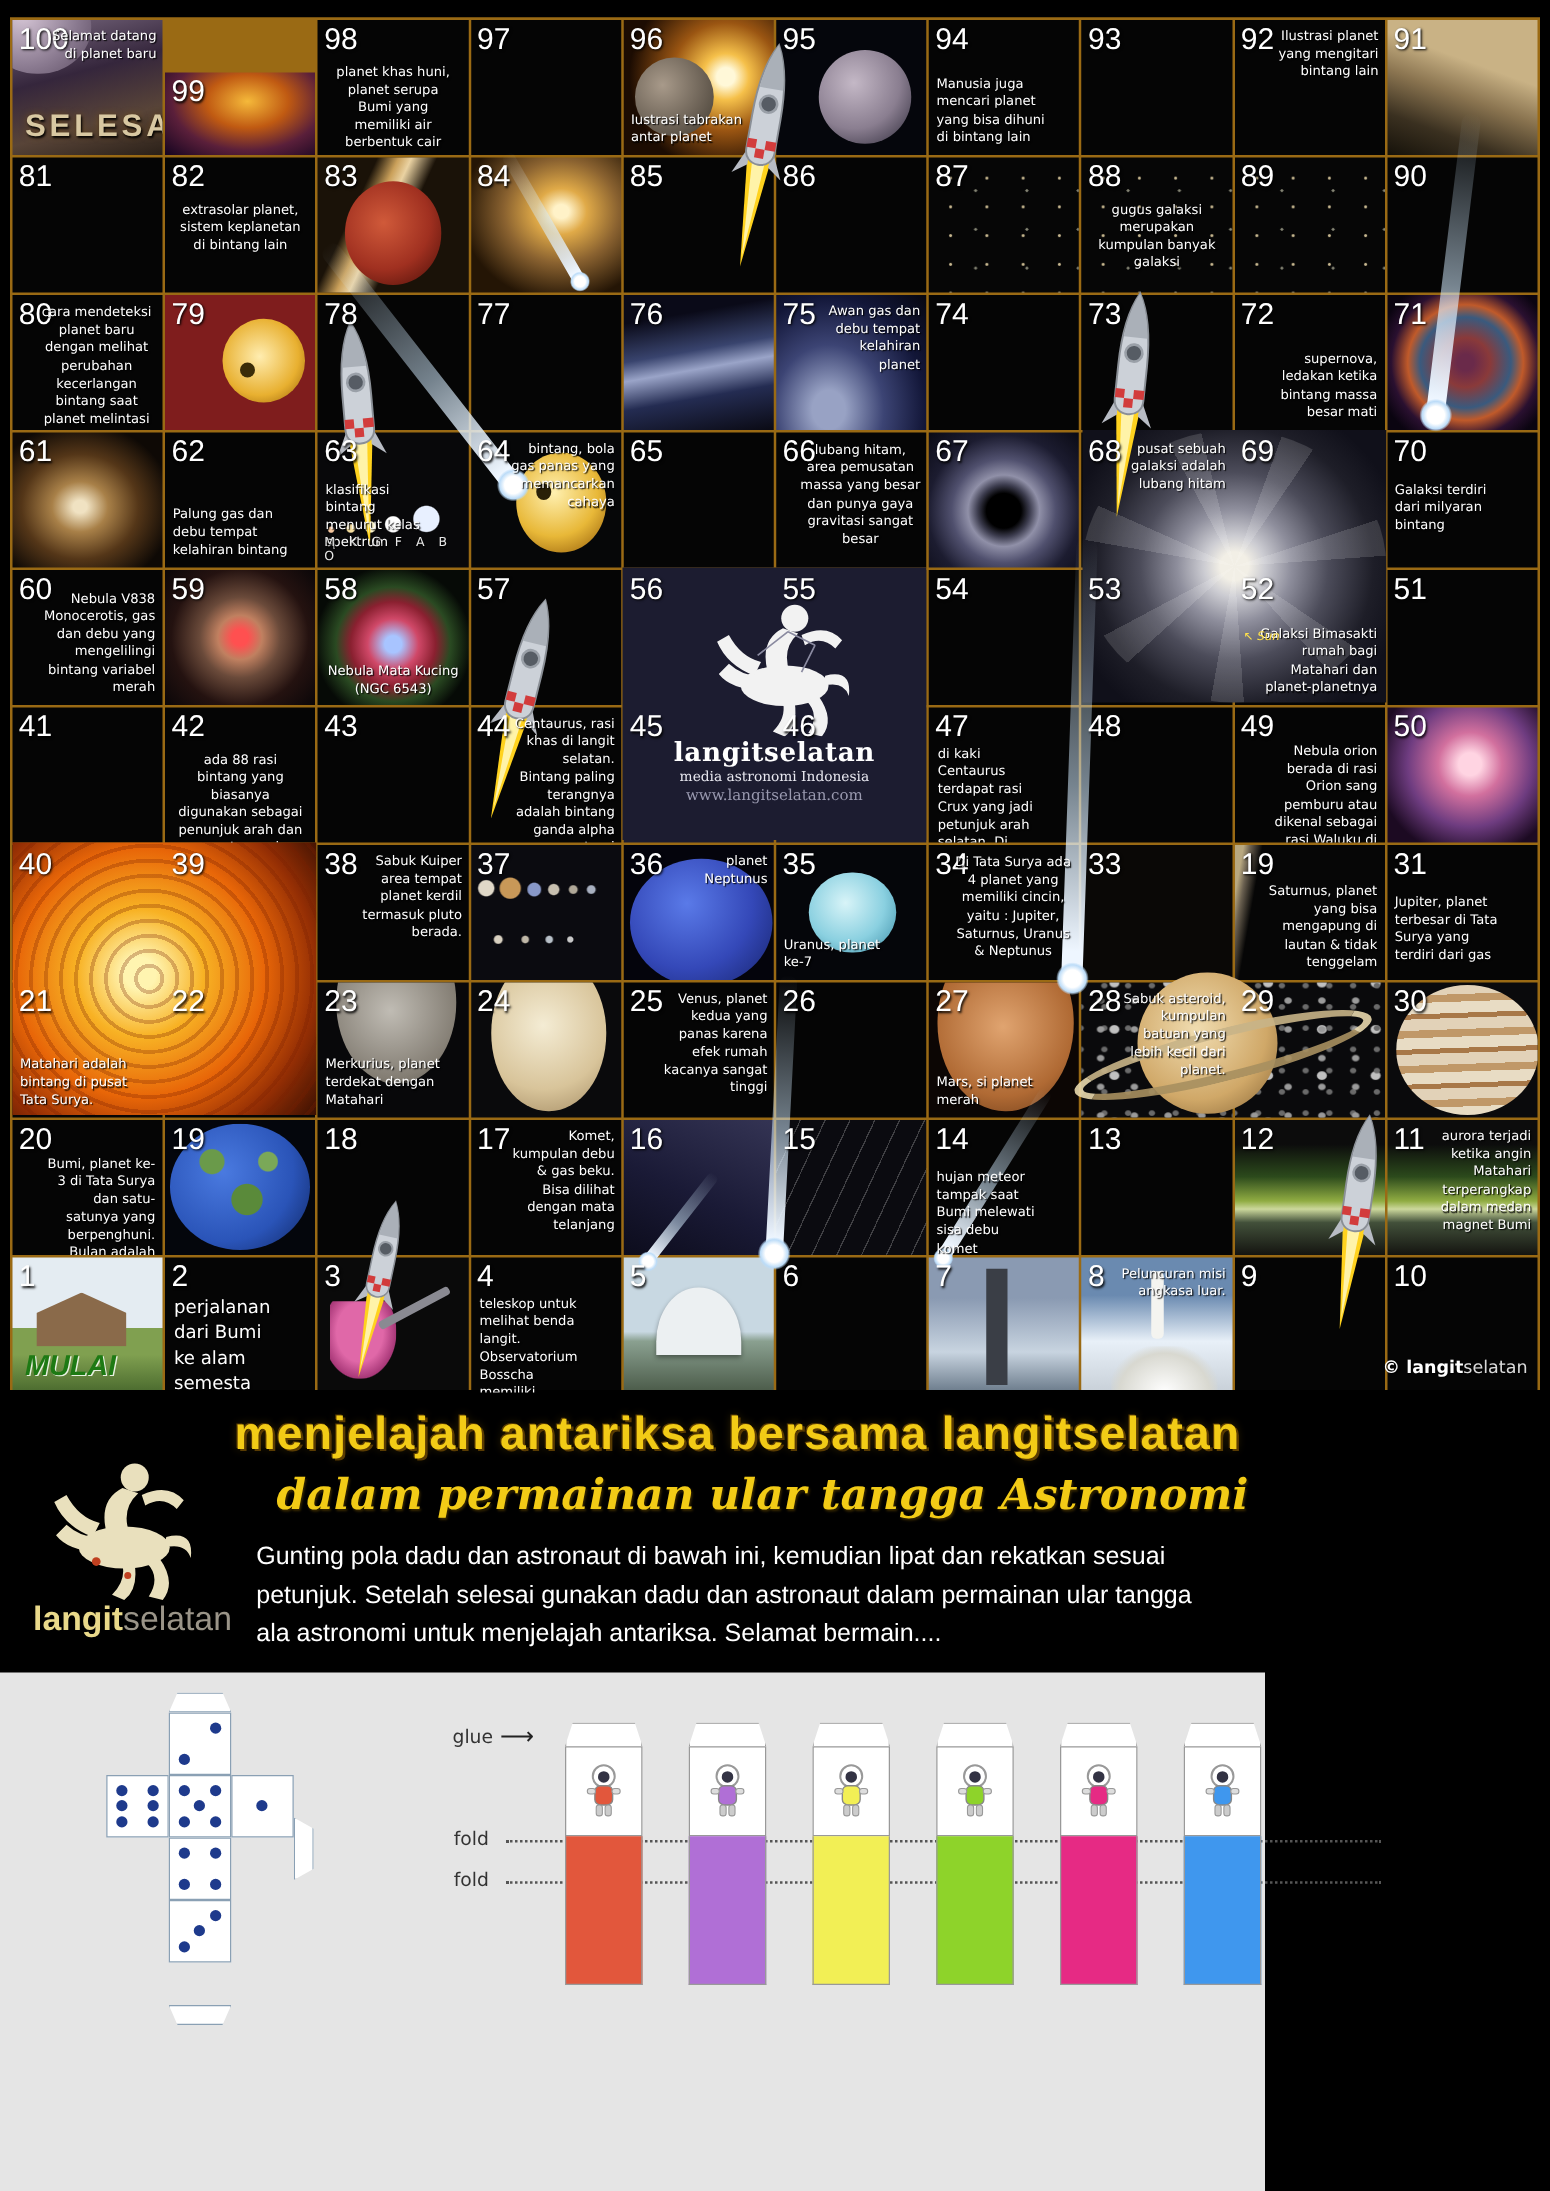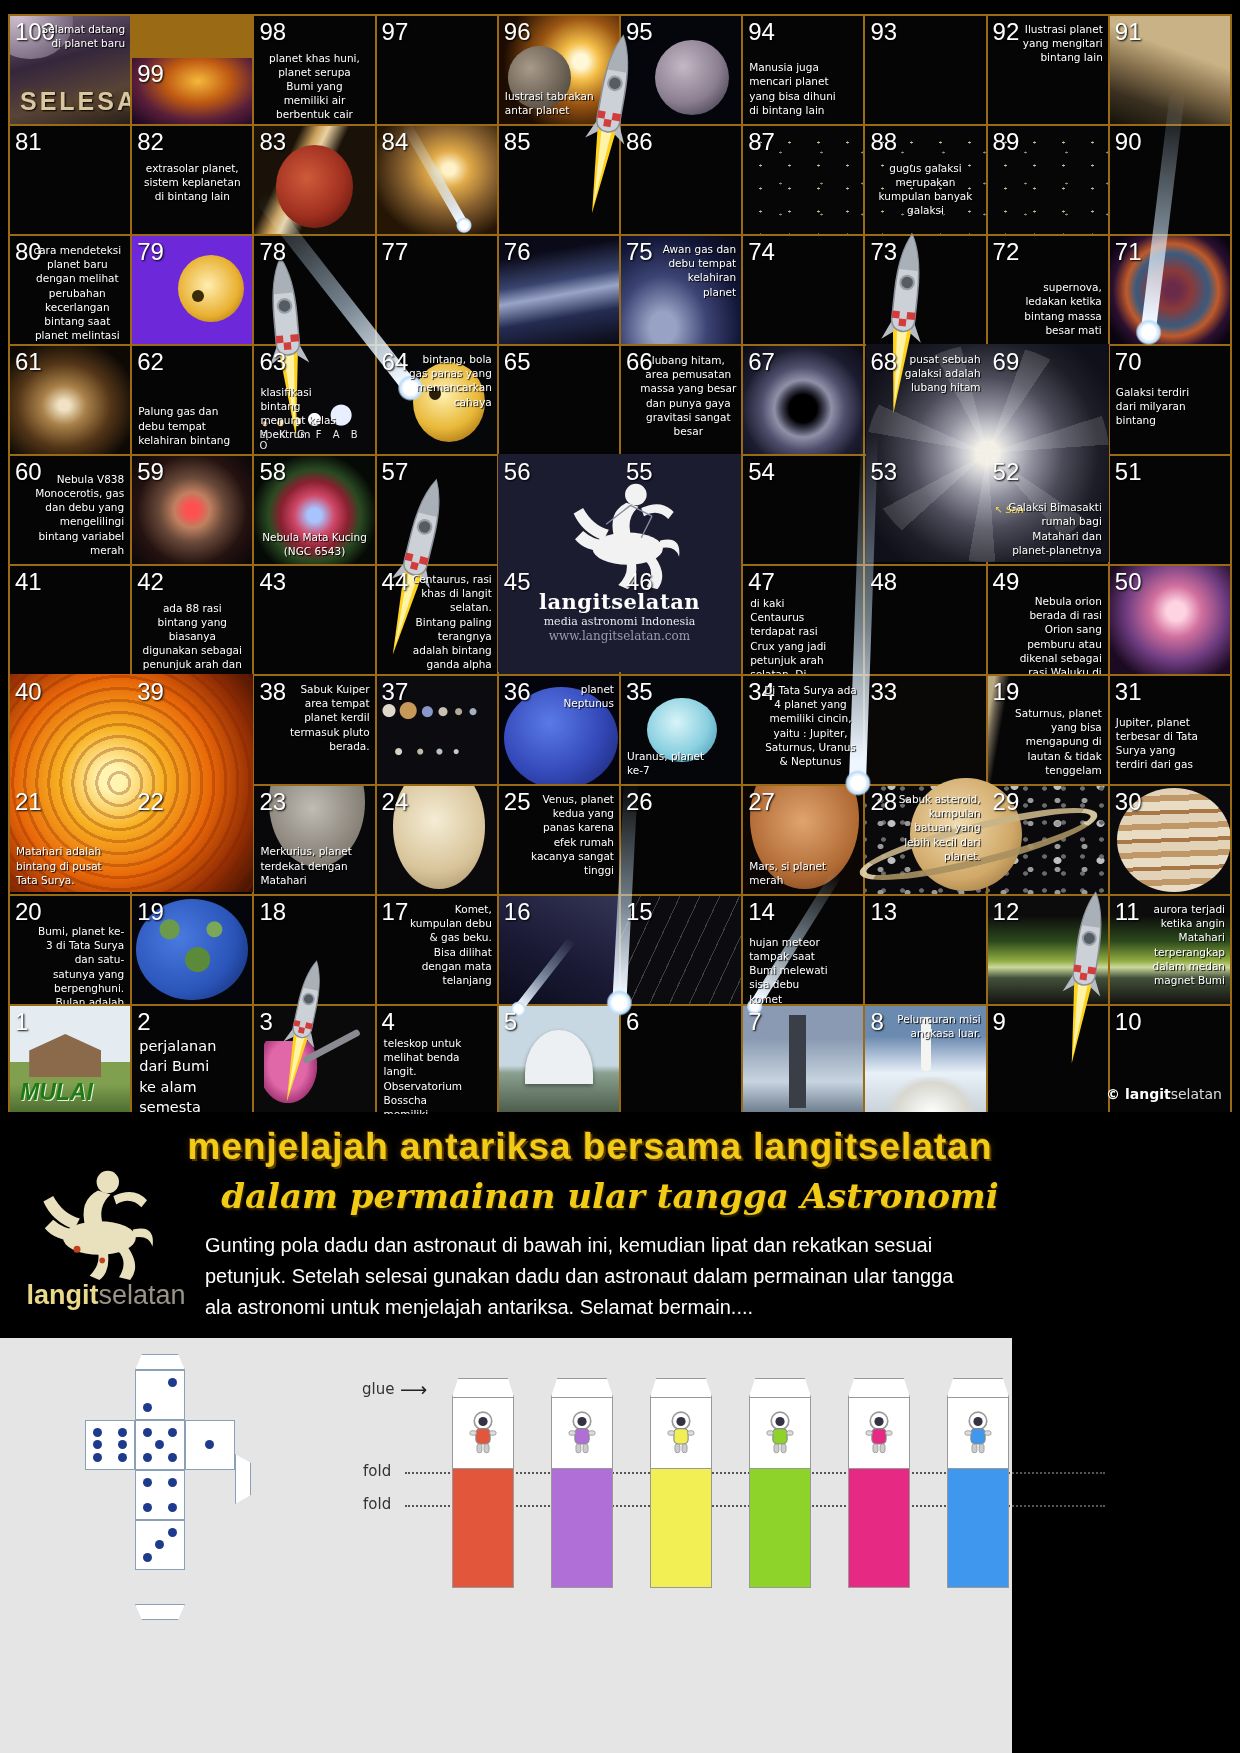--- a/index.html
+++ b/index.html
@@ -128,21 +128,21 @@
     transform:rotate(-28deg);border-radius:3px;}
   .v-obs{background:linear-gradient(180deg,#c8d8e2 0 55%,#8aa090 62%,#4a5a48 100%);}
   .v-obs::before{content:"";position:absolute;left:22%;top:22%;width:56%;height:50%;background:#ecf0f2;
     border-radius:50% 50% 0 0/80% 80% 0 0;box-shadow:0 2px 4px rgba(0,0,0,.4);}
   .v-tower{background:linear-gradient(180deg,#8a9ab2 0 30%,#c8d4e0 70%,#6a7a8a);}
   .v-tower::before{content:"";position:absolute;left:38%;top:8%;width:14%;height:86%;background:#3a3e46;}
   .v-launch{background:linear-gradient(180deg,#6a8ab0 0 28%,#e8f0f8 62%,#c8d0d8);}
   .v-launch::before{content:"";position:absolute;left:46%;top:10%;width:9%;height:50%;background:#f4f4f0;border-radius:4px;}
   .v-launch::after{content:"";position:absolute;left:20%;bottom:0;width:70%;height:34%;
     background:radial-gradient(ellipse at 50% 100%,#fff,#d8d8d0 60%,transparent 75%);}
-  .v-transit{background:#6d28d9;text-decoration:underline;}
+  .v-transit{background:#7f1d1d;text-decoration:underline;}
   .v-transit::before{content:"";position:absolute;left:38%;top:18%;width:55%;height:62%;border-radius:50%;
     background:radial-gradient(circle at 45% 45%,#ffedb0,#e8b030 60%,#9a6208 95%);}
   .v-transit::after{content:"";position:absolute;left:50%;top:50%;width:10%;height:11%;border-radius:50%;background:#3a2c08;}
   
   .ov{position:absolute;z-index:4;}
   .galaxy{background:radial-gradient(circle at 50% 50%,#f2efe6 0 7%,#ccccd2 15%,#8e8e9c 28%,#4c4c5a 46%,#1e1e28 68%,#10101a 85%);}
   .galaxy::before{content:"";position:absolute;inset:0;opacity:.5;background:
     repeating-conic-gradient(from 20deg at 50% 50%,rgba(255,255,255,.28) 0 14deg,transparent 14deg 52deg);
     border-radius:50%;}
   .sunblock{background:radial-gradient(circle at 42% 48%,#fff4b0 0 7%,#f8b224 28%,#e86608 55%,#942e04 78%,#3a1002);}

